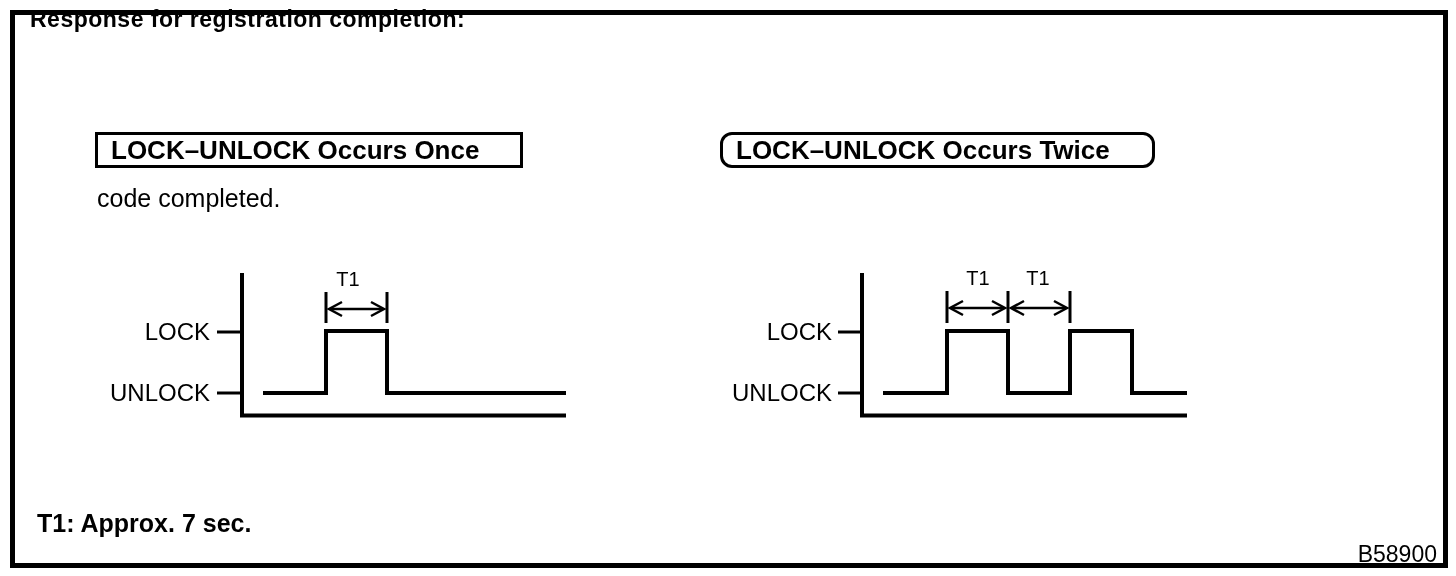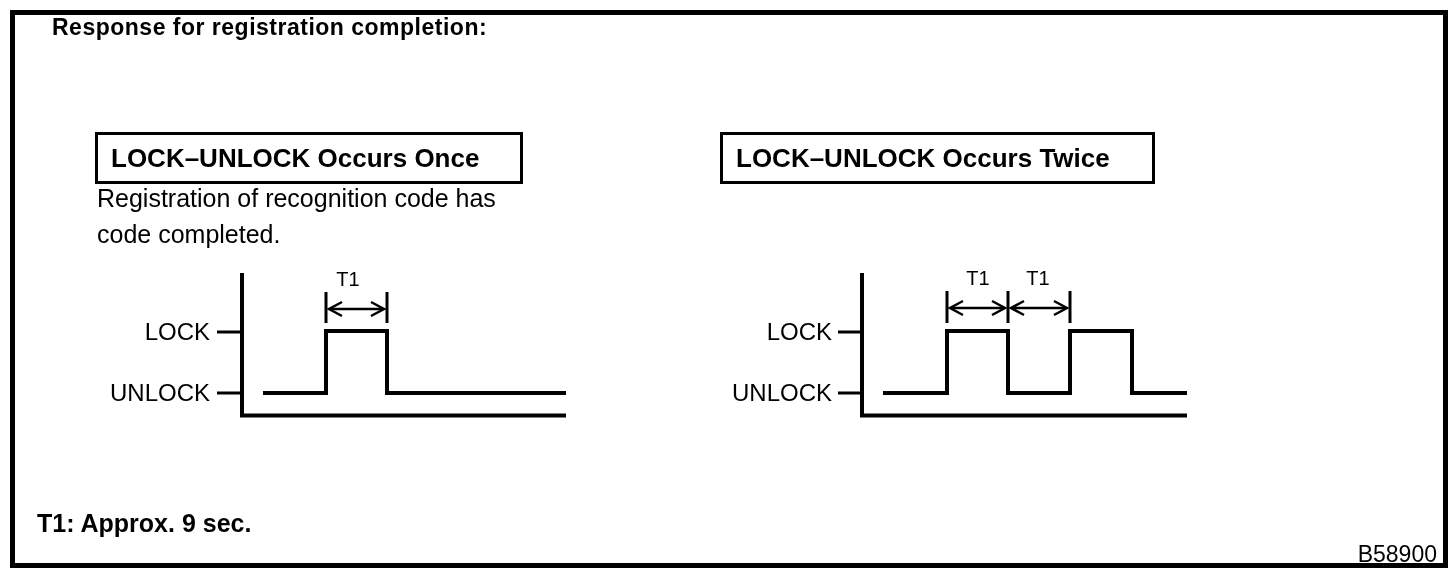--- a/index.html
+++ b/index.html
@@ -21,42 +21,41 @@
     left: 10px;
     top: 10px;
     width: 1438px;
     height: 558px;
     border: 5px solid #000000;
     box-sizing: border-box;
   }
   .figure-title {
     position: absolute;
     left: 30px;
-    top: 14px;
+    top: 6px;
     font-size: 23px;
     font-weight: bold;
     letter-spacing: 0.5px;
     white-space: nowrap;
-    margin-left: 22px;
   }
   .heading-box {
     position: absolute;
     top: 132px;
-    height: 52px;
+    height: 36px;
     border: 3px solid #000000;
     box-sizing: border-box;
     display: flex;
     align-items: center;
     padding-left: 13px;
     font-size: 26px;
     font-weight: bold;
     white-space: nowrap;
   }
   .heading-box.left { left: 95px; width: 428px; }
-  .heading-box.right { left: 720px; width: 435px; }
+  .heading-box.right { left: 720px; width: 435px; border-radius: 12px; }
   .panel-desc {
     position: absolute;
     top: 180px;
     font-size: 25px;
     line-height: 36px;
     white-space: nowrap;
   }
   .panel-desc.left { left: 97px; }
   .panel-desc.right { left: 722px; }
   .waveform-svg {
@@ -95,21 +94,20 @@
 <div id="page">
 
   <div class="figure-border"></div>
 
   <div class="figure-title">Response for registration completion:</div>
 
   <div class="heading-box left">
     <span>LOCK–UNLOCK Occurs Once</span>
   </div>
   <div class="panel-desc left">
-    <div>Registration of recognition code has</div>
     <div>code completed.</div>
   </div>
 
   <svg class="waveform-svg left" viewBox="0 0 490 175">
 
     <line x1="152" y1="18" x2="152" y2="162" stroke="#000" stroke-width="4"></line>
 
     <line x1="150" y1="160.5" x2="476" y2="160.5" stroke="#000" stroke-width="4"></line>
 
     <line x1="127" y1="77" x2="152" y2="77" stroke="#000" stroke-width="3"></line>
@@ -157,16 +155,16 @@
     <polyline points="282,46 295,53 282,60" fill="none" stroke="#000" stroke-width="2.5"></polyline>
 
     <line x1="302" y1="53" x2="356" y2="53" stroke="#000" stroke-width="2.5"></line>
     <polyline points="314,46 301,53 314,60" fill="none" stroke="#000" stroke-width="2.5"></polyline>
     <polyline points="344,46 357,53 344,60" fill="none" stroke="#000" stroke-width="2.5"></polyline>
 
     <text x="268" y="30" text-anchor="middle" class="t1-label">T1</text>
     <text x="328" y="30" text-anchor="middle" class="t1-label">T1</text>
   </svg>
 
-  <div class="figure-footnote">T1: Approx. 9 sec.</div>
+  <div class="figure-footnote">T1: Approx. 7 sec.</div>
   <div class="figure-code">B58900</div>
 
 </div>
 
 </body></html>

